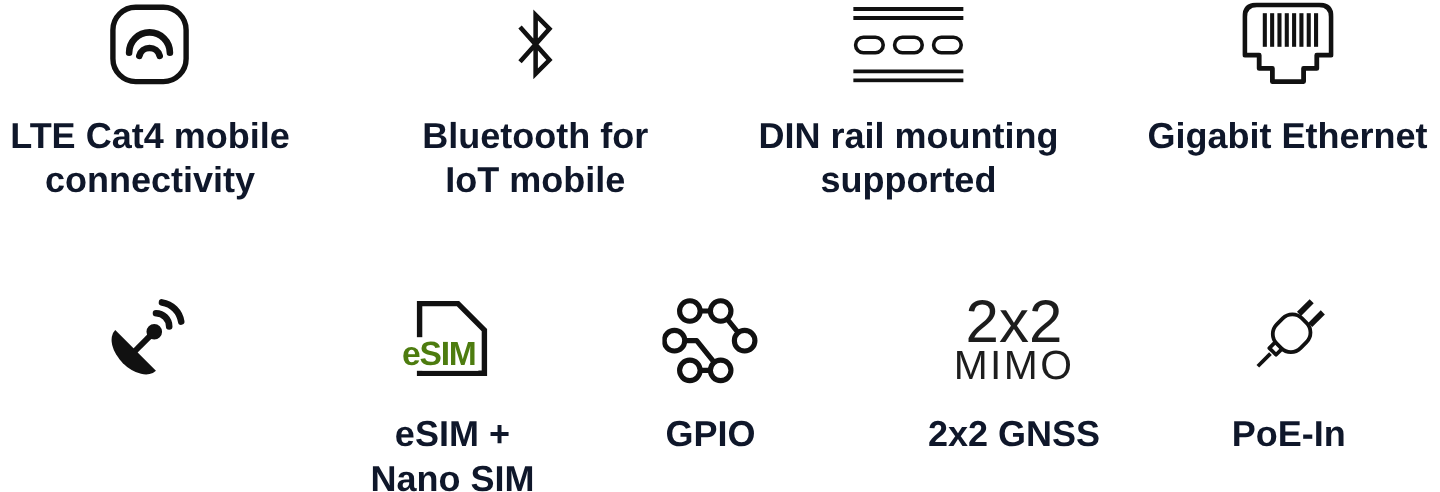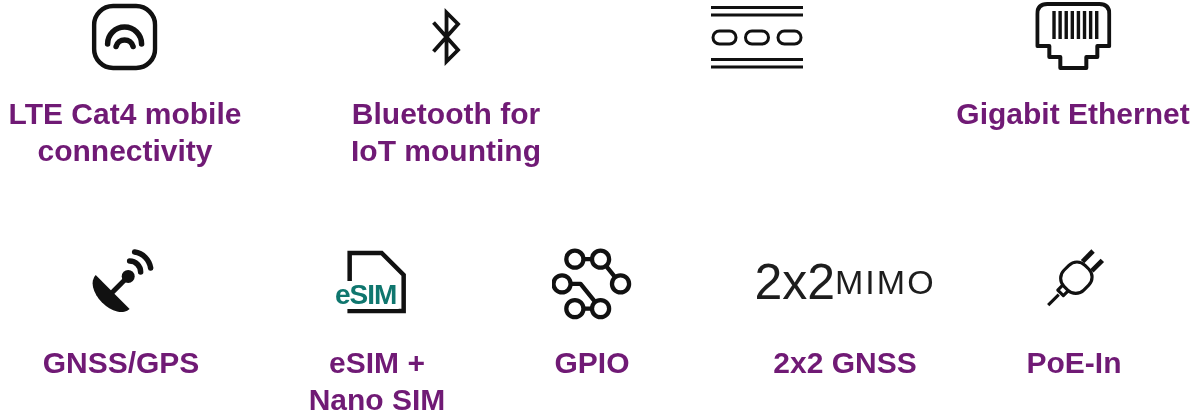--- a/index.html
+++ b/index.html
@@ -11,35 +11,35 @@
     position:absolute;transform:translateX(-50%);
     display:flex;flex-direction:column;align-items:center;
   }
   .r1{top:0;}
   .r2{top:240px;}
   .icon-slot{display:flex;align-items:center;justify-content:center;}
   .r1 .icon-slot{height:74px;}
   .r2 .icon-slot{height:84px;}
   .label{
     margin-top:21px;text-align:center;font-weight:bold;font-size:30px;
-    line-height:37px;color:#701a75;white-space:nowrap;letter-spacing:0;
+    line-height:37px;color:#0f172a;white-space:nowrap;letter-spacing:0;
   }
   .r2 .label{margin-top:20px;}
   .label-line:empty{display:none;}
   svg{display:block;}
   .stroke{fill:none;stroke:#111;}
   
   .sim-wrap{position:relative;width:60px;height:64px;}
   .sim-text{
     position:absolute;left:-14px;bottom:5px;background:#ffffff;
-    font-weight:bold;font-size:28px;line-height:28px;color:#0f766e;
+    font-weight:bold;font-size:28px;line-height:28px;color:#4d7c0f;
     padding:0 2px;letter-spacing:-1px;
   }
   
-  .mimo-badge{display:flex;flex-direction:row;align-items:center;color:#1d1d1d;}
+  .mimo-badge{display:flex;flex-direction:column;align-items:center;color:#1d1d1d;}
   .mimo-large{font-size:50px;line-height:47px;font-weight:normal;}
   .mimo-small{font-size:34px;line-height:27px;font-weight:normal;letter-spacing:2px;}
 </style>
 </head>
 <body>
 
 <div class="canvas">
 
   <div class="cell r1" style="left:125px">
     <div class="icon-slot">
@@ -56,35 +56,39 @@
   </div>
 
   <div class="cell r1" style="left:446px">
     <div class="icon-slot">
       <svg width="34" height="64" viewBox="0 0 34 64">
         <path class="stroke" d="M4.5,17.5 L29,45 L17.5,56.5 L17.5,7.5 L29,19 L4.5,46.5" stroke-width="3.8" stroke-linejoin="miter"></path>
       </svg>
     </div>
     <div class="label">
       <div class="label-line">Bluetooth for</div>
-      <div class="label-line">IoT mounting</div>
+      <div class="label-line">IoT mobile</div>
     </div>
   </div>
 
   <div class="cell r1" style="left:757px">
     <div class="icon-slot">
       <svg width="92" height="64" viewBox="0 0 92 64">
         <line class="stroke" x1="0" y1="2.5" x2="92" y2="2.5" stroke-width="3.2"></line>
         <line class="stroke" x1="0" y1="10" x2="92" y2="10" stroke-width="3.2"></line>
         <rect class="stroke" x="2" y="26" width="23" height="13" rx="6.5" stroke-width="3"></rect>
         <rect class="stroke" x="34.5" y="26" width="23" height="13" rx="6.5" stroke-width="3"></rect>
         <rect class="stroke" x="67" y="26" width="23" height="13" rx="6.5" stroke-width="3"></rect>
         <line class="stroke" x1="0" y1="54.5" x2="92" y2="54.5" stroke-width="3.2"></line>
         <line class="stroke" x1="0" y1="62" x2="92" y2="62" stroke-width="3.2"></line>
       </svg>
+    </div>
+    <div class="label">
+      <div class="label-line">DIN rail mounting</div>
+      <div class="label-line">supported</div>
     </div>
   </div>
 
   <div class="cell r1" style="left:1073px">
     <div class="icon-slot">
       <svg width="76" height="70" viewBox="0 0 76 70">
         <path class="stroke" d="M12,2 H64 Q74,2 74,12 V44 H62 V55 H51 V66 H25 V55 H14 V44 H2 V12 Q2,2 12,2 Z" stroke-width="4" stroke-linejoin="round"></path>
         <g fill="#111">
           <rect x="17" y="9" width="3.4" height="28"></rect>
           <rect x="23.1" y="9" width="3.4" height="28"></rect>
@@ -107,24 +111,20 @@
     <div class="icon-slot">
       <svg width="68" height="68" viewBox="0 0 68 68">
         <g transform="rotate(45 26 44)" fill="#111">
           <path d="M2,44 A24,15 0 0 0 50,44 Z"></path>
           <rect x="23.5" y="26" width="5" height="19"></rect>
           <circle cx="26" cy="22" r="6.5"></circle>
         </g>
         <path class="stroke" d="M43,13 A11,11 0 0 1 54,24" stroke-width="5.5" stroke-linecap="round"></path>
         <path class="stroke" d="M48,4 A19,19 0 0 1 64,20" stroke-width="5.5" stroke-linecap="round"></path>
       </svg>
-    </div>
-    <div class="label">
-      <div class="label-line">GNSS/GPS</div>
-
     </div>
   </div>
 
   <div class="cell r2" style="left:377px">
     <div class="icon-slot">
       <div class="sim-wrap">
         <svg width="60" height="64" viewBox="0 0 60 64">
           <path class="stroke" d="M3,3 H35 L57,25 V61 H3 Z" stroke-width="4.5" stroke-linejoin="miter"></path>
         </svg>
         <span class="sim-text">eSIM</span>

